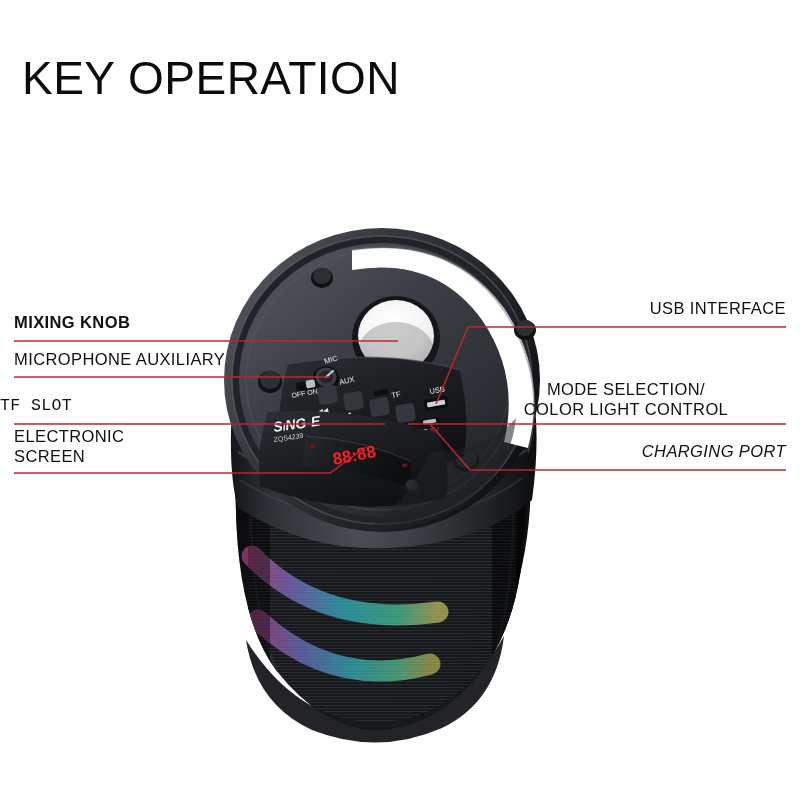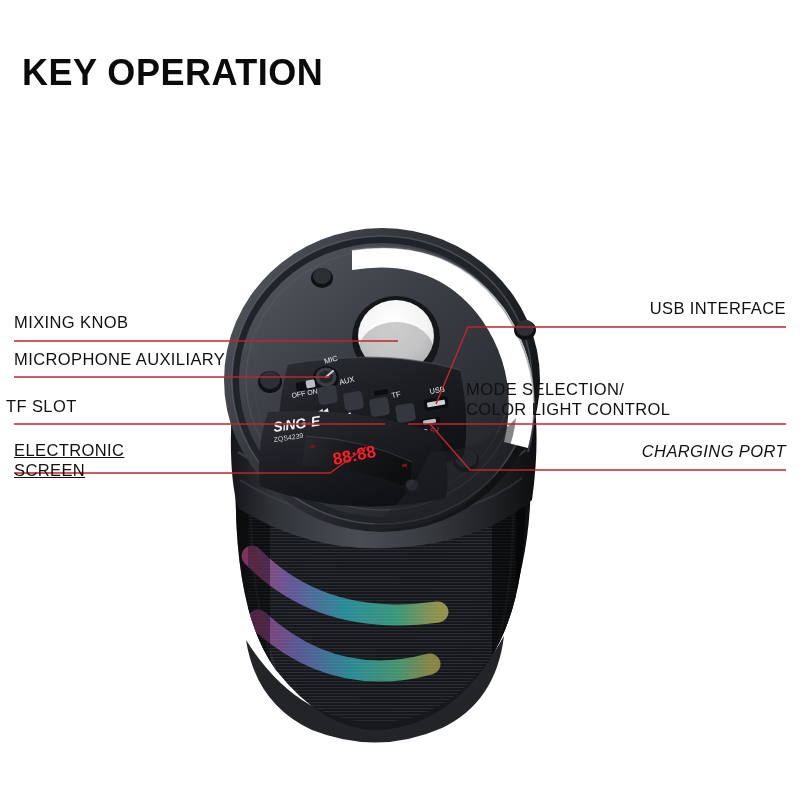--- a/index.html
+++ b/index.html
@@ -6,37 +6,37 @@
   body{
     width:800px;height:800px;
     background:#ffffff;
     font-family:"Liberation Sans", sans-serif;
     overflow:hidden;
     position:relative;
   }
   #page-title{
     position:absolute;
     left:22px; top:54px;
-    font-size:36px;
-    font-weight:bold;
+    font-size:46px;
+    font-weight:normal;
     letter-spacing:0.5px;
     color:#0b0b0b;
     line-height:1.05;
     white-space:nowrap;
   }
   .callout{
     position:absolute;
     font-size:16.5px;
     letter-spacing:0.4px;
     color:#111;
     line-height:1.22;
     white-space:pre-line;
   }
   .callout.right{ text-align:left; }
-  .callout.rcenter{ text-align:left; }
+  .callout.rcenter{ text-align:center; }
   #stage{position:absolute;left:0;top:0;width:800px;height:800px;}
 </style>
 </head>
 <body>
 
 <div id="page-title">KEY OPERATION</div>
 
 <svg id="stage" viewBox="0 0 800 800">
   <defs>
 
@@ -248,27 +248,27 @@
     <path d="M14 473 H330 L366 447"></path>
 
     <path d="M786 327 H468 L436 404"></path>
 
     <path d="M786 424 H408"></path>
 
     <path d="M786 470 H470 L430 424"></path>
   </g>
 </svg>
 
-<div class="callout" style="left:14px; top:312px;">MIXING KNOB</div>
+<div class="callout" style="left:14px; top:312px;font-weight:bold;">MIXING KNOB</div>
 
 <div class="callout" style="left:14px; top:349px;text-align:center;">MICROPHONE  AUXILIARY</div>
 
-<div class="callout" style="left:6px; top:396px;">TF SLOT</div>
-
-<div class="callout" style="left:14px; top:440px;text-decoration:underline;">ELECTRONIC
+<div class="callout" style="left:0; top:396px;font-family:Liberation Mono, monospace;">TF SLOT</div>
+
+<div class="callout" style="left:14px; top:426px;">ELECTRONIC
 SCREEN</div>
 
 <div class="callout right" style="right:14px; top:298px;">USB INTERFACE</div>
 
 <div class="callout rcenter" style="right:14px; top:379px; width:320px;">MODE SELECTION/
 COLOR LIGHT CONTROL</div>
 
 <div class="callout right" style="right:14px; top:441px;font-style:italic;">CHARGING PORT</div>
 
 </body></html>

